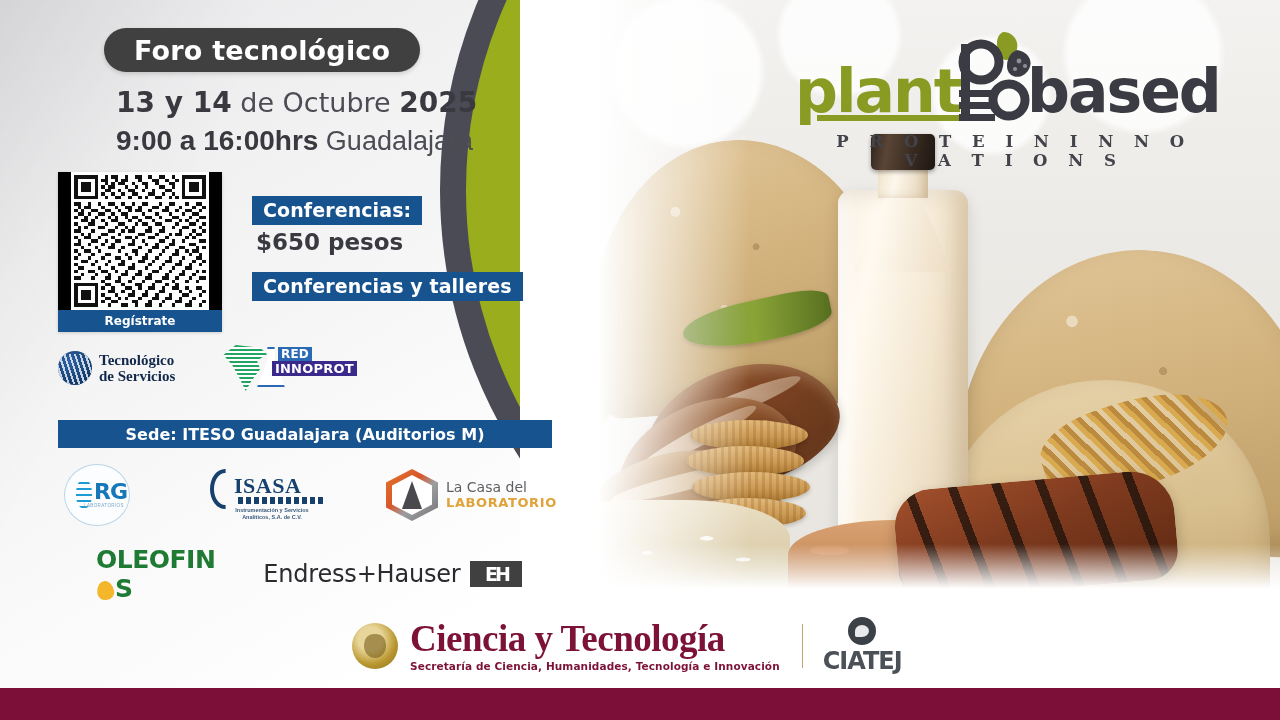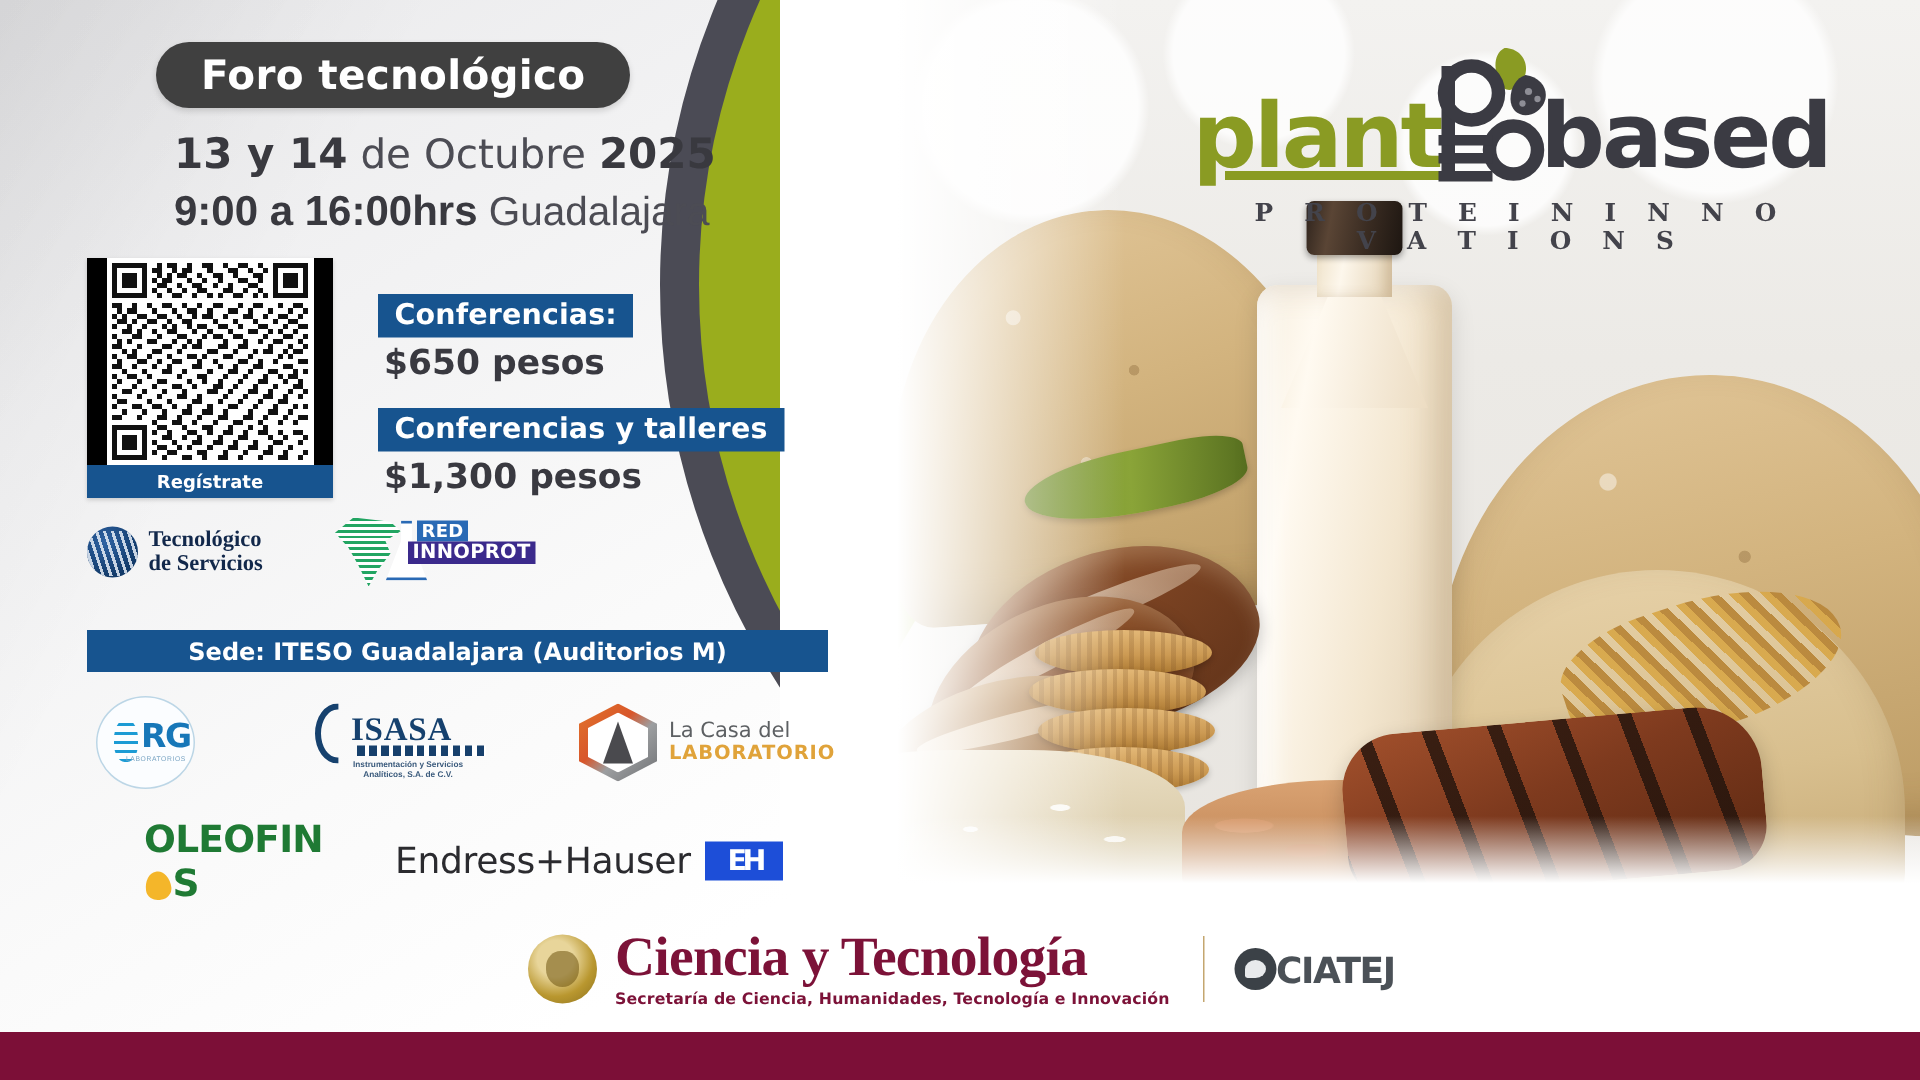--- a/index.html
+++ b/index.html
@@ -327,39 +327,39 @@
   
   .row-sp2 { left:96px; top:545px; width:420px; align-items:center; }
   .oleo { font-size:25px; font-weight:700; color:#1f7a34; letter-spacing:-.5px;
           font-family:"DejaVu Sans", sans-serif; position:relative; }
   .oleo-drop { display:inline-block; width:17px; height:19px; background:#f4b62a;
                border-radius:50% 50% 50% 50% / 64% 64% 40% 40%;
                transform:translateY(3px) rotate(-8deg); margin:0 1px; }
   .eh-wrap { display:flex; align-items:center; margin-left:48px; }
   .eh-txt { font-size:24px; color:#2b2b2f; font-weight:400; letter-spacing:-.2px;
             font-family:"DejaVu Sans", sans-serif; }
-  .eh-mark { margin-left:10px; width:52px; height:26px; background:#1d4ed8; position:relative; }
+  .eh-mark { margin-left:10px; width:52px; height:26px; background:#404040; position:relative; }
   .eh-mark span { position:absolute; left:0; top:0; width:52px; height:26px; color:#fff;
                   font-size:19px; font-weight:700; text-align:center; line-height:26px;
                   font-family:"DejaVu Sans", sans-serif; letter-spacing:-3px; }
 
   
   .gov { position:absolute; left:352px; top:615px; height:62px; display:flex; align-items:center; z-index:40; }
   .gov-seal { width:46px; height:46px; border-radius:50%;
               background:radial-gradient(circle at 40% 35%, #e8d59a 0 30%, #b9972f 62%, #8a6f1d 100%);
               position:relative; flex:none; }
   .gov-seal::after { content:""; position:absolute; left:12px; top:11px; width:22px; height:24px;
                      background:#6d5410; border-radius:44% 44% 50% 50%; opacity:.55; }
   .gov-txt { margin-left:12px; }
   .gov-t1 { font-family:"Liberation Serif", serif; font-size:37px; font-weight:700; color:#7c1238;
             line-height:1; letter-spacing:-.5px; }
   .gov-t2 { font-size:10.5px; color:#7c1238; font-weight:700; margin-top:3px; letter-spacing:.1px;
             font-family:"DejaVu Sans", sans-serif; }
   .gov-div { width:1px; height:44px; background:#c4a66f; margin:0 20px 0 22px; }
-  .ciatej { display:flex; align-items:center; }
+  .ciatej { display:flex; flex-direction:column; align-items:center; }
   .ciatej-eye { width:28px; height:28px; border-radius:50%; background:#3b4147; position:relative; }
   .ciatej-eye::after { content:""; position:absolute; left:7px; top:8px; width:14px; height:12px;
                        border-radius:50% 50% 50% 12%; background:#e8eaec; }
   .ciatej-txt { font-size:24px; font-weight:700; color:#4b5157; letter-spacing:-1px; margin-top:2px;
                 font-family:"DejaVu Sans", sans-serif; }
 
   .bottom-bar { position:absolute; left:0; bottom:0; width:1280px; height:32px; background:#7c0f37; z-index:50; }
 </style>
 </head>
 <body>
@@ -825,21 +825,20 @@
     <div class="qr-cta">
       <span>Regístrate</span>
     </div>
   </div>
 
   <div class="price-group">
     <div><span class="price-tag">Conferencias:</span></div>
     <div class="price-val">$650 pesos</div>
     <div class="price-gap"></div>
     <div><span class="price-tag">Conferencias y talleres</span></div>
-    <div class="price-val">$1,300 pesos</div>
   </div>
 
   <div class="logo-row row-univ">
     <div class="univ-item" style="width:162px;">
       <div class="tec-seal"></div>
       <div class="tec-txt">
         <div>Tecnológico</div>
         <div>de Servicios</div>
       </div>
     </div>

